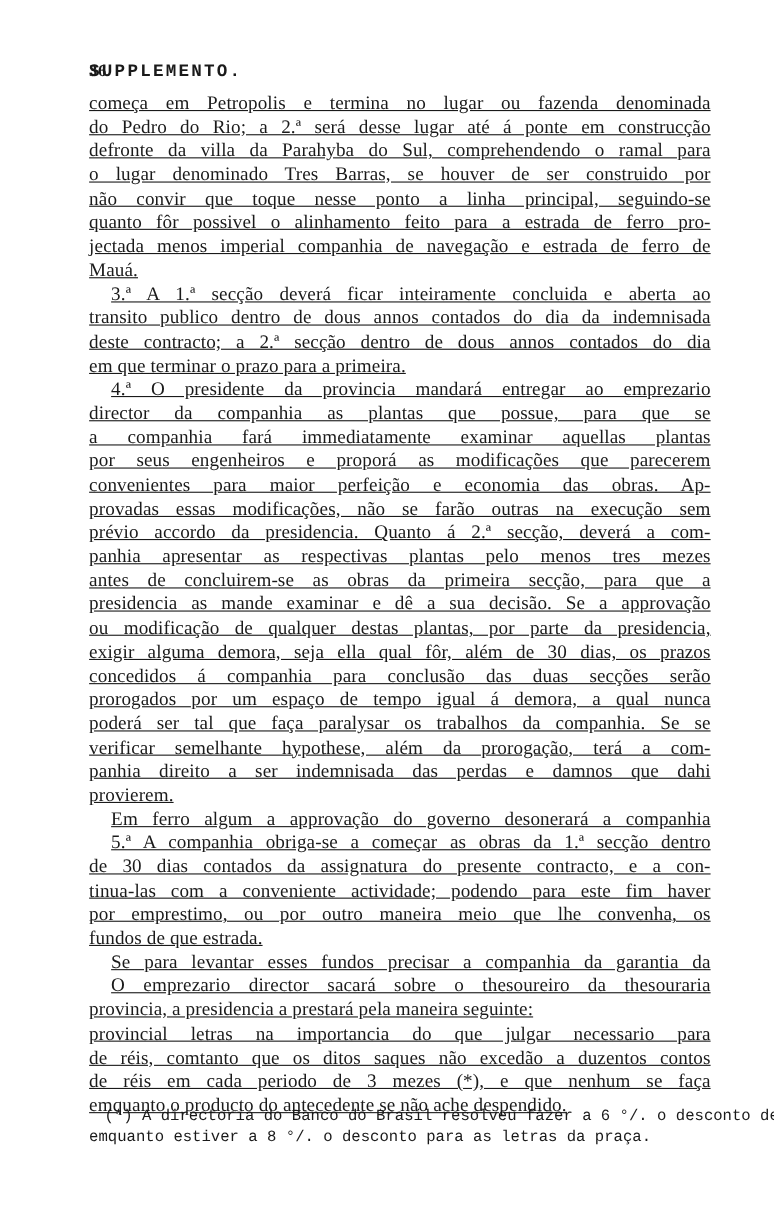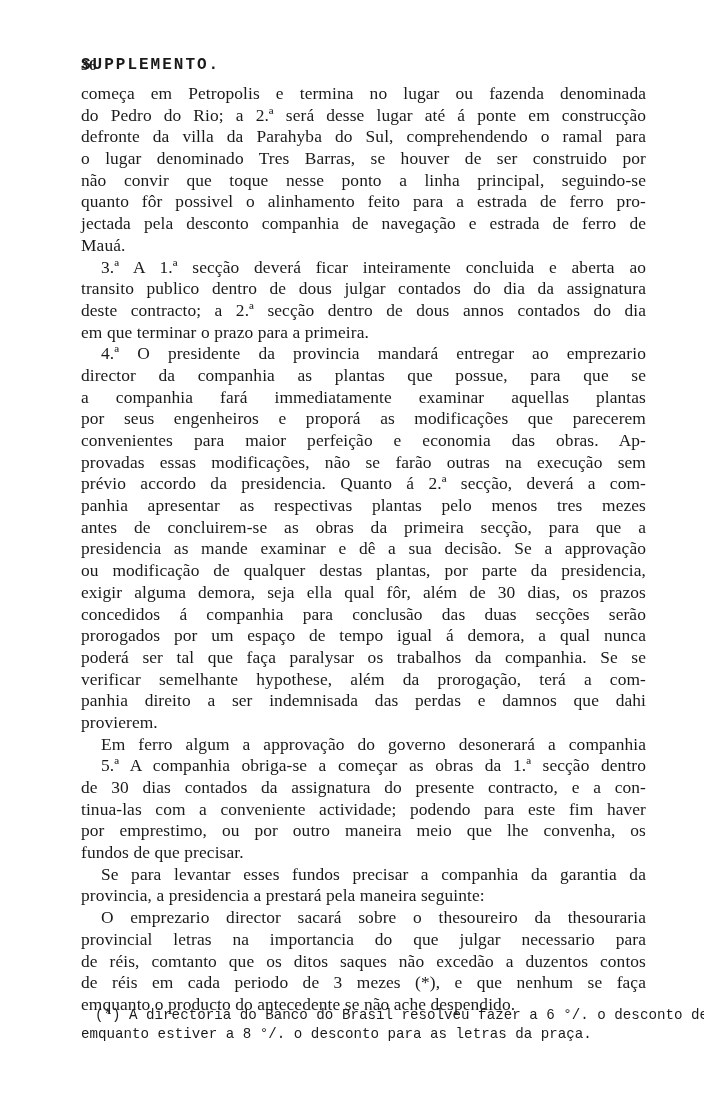--- a/index.html
+++ b/index.html
@@ -49,20 +49,21 @@
       display: block;
       height: 21.7px;
       line-height: 21.7px;
       font-size: 17.4px;
       text-align: justify;
       text-align-last: justify;
       white-space: nowrap;
       overflow: visible;
       word-spacing: 0px;
       letter-spacing: 0.1px;
+      text-decoration: underline;
     }
     .line.last {
       text-align-last: left;
     }
     .line.indent {
       padding-left: 20px;
     }
     .footnote {
       position: absolute;
       left: 81px;
@@ -90,24 +91,24 @@
     <span class="page-number">36</span>
     <span class="header-title">SUPPLEMENTO.</span>
   </div>
   <div class="body-text" id="body-text">
       <span class="line">começa em Petropolis e termina no lugar ou fazenda denominada</span>
       <span class="line">do Pedro do Rio; a 2.ª será desse lugar até á ponte em construcção</span>
       <span class="line">defronte da villa da Parahyba do Sul, comprehendendo o ramal para</span>
       <span class="line">o lugar denominado Tres Barras, se houver de ser construido por</span>
       <span class="line">não convir que toque nesse ponto a linha principal, seguindo-se</span>
       <span class="line">quanto fôr possivel o alinhamento feito para a estrada de ferro pro-</span>
-      <span class="line">jectada pela desconto companhia de navegação e estrada de ferro de</span>
+      <span class="line">jectada menos imperial companhia de navegação e estrada de ferro de</span>
       <span class="line last">Mauá.</span>
       <span class="line indent">3.ª A 1.ª secção deverá ficar inteiramente concluida e aberta ao</span>
-      <span class="line">transito publico dentro de dous julgar contados do dia da assignatura</span>
+      <span class="line">transito publico dentro de dous annos contados do dia da indemnisada</span>
       <span class="line">deste contracto; a 2.ª secção dentro de dous annos contados do dia</span>
       <span class="line last">em que terminar o prazo para a primeira.</span>
       <span class="line indent">4.ª O presidente da provincia mandará entregar ao emprezario</span>
       <span class="line">director da companhia as plantas que possue, para que se</span>
       <span class="line">a companhia fará immediatamente examinar aquellas plantas</span>
       <span class="line">por seus engenheiros e proporá as modificações que parecerem</span>
       <span class="line">convenientes para maior perfeição e economia das obras. Ap-</span>
       <span class="line">provadas essas modificações, não se farão outras na execução sem</span>
       <span class="line">prévio accordo da presidencia. Quanto á 2.ª secção, deverá a com-</span>
       <span class="line">panhia apresentar as respectivas plantas pelo menos tres mezes</span>
@@ -119,24 +120,24 @@
       <span class="line">prorogados por um espaço de tempo igual á demora, a qual nunca</span>
       <span class="line">poderá ser tal que faça paralysar os trabalhos da companhia. Se se</span>
       <span class="line">verificar semelhante hypothese, além da prorogação, terá a com-</span>
       <span class="line">panhia direito a ser indemnisada das perdas e damnos que dahi</span>
       <span class="line last">provierem.</span>
       <span class="line indent">Em ferro algum a approvação do governo desonerará a companhia</span>
       <span class="line indent">5.ª A companhia obriga-se a começar as obras da 1.ª secção dentro</span>
       <span class="line">de 30 dias contados da assignatura do presente contracto, e a con-</span>
       <span class="line">tinua-las com a conveniente actividade; podendo para este fim haver</span>
       <span class="line">por emprestimo, ou por outro maneira meio que lhe convenha, os</span>
-      <span class="line last">fundos de que precisar.</span>
+      <span class="line last">fundos de que estrada.</span>
       <span class="line indent">Se para levantar esses fundos precisar a companhia da garantia da</span>
+      <span class="line indent">O emprezario director sacará sobre o thesoureiro da thesouraria</span>
       <span class="line last">provincia, a presidencia a prestará pela maneira seguinte:</span>
-      <span class="line indent">O emprezario director sacará sobre o thesoureiro da thesouraria</span>
       <span class="line">provincial letras na importancia do que julgar necessario para</span>
       <span class="line">de réis, comtanto que os ditos saques não excedão a duzentos contos</span>
       <span class="line">de réis em cada periodo de 3 mezes (*), e que nenhum se faça</span>
       <span class="line last">emquanto o producto do antecedente se não ache despendido.</span>
     </div>
 </div>
 
 <div class="footnote" id="footnote">
     <span class="fn-line indent">(*) A directoria do Banco do Brasil resolveu fazer a 6 °/. o desconto destas letras,</span>
     <span class="fn-line last">emquanto estiver a 8 °/. o desconto para as letras da praça.</span>

